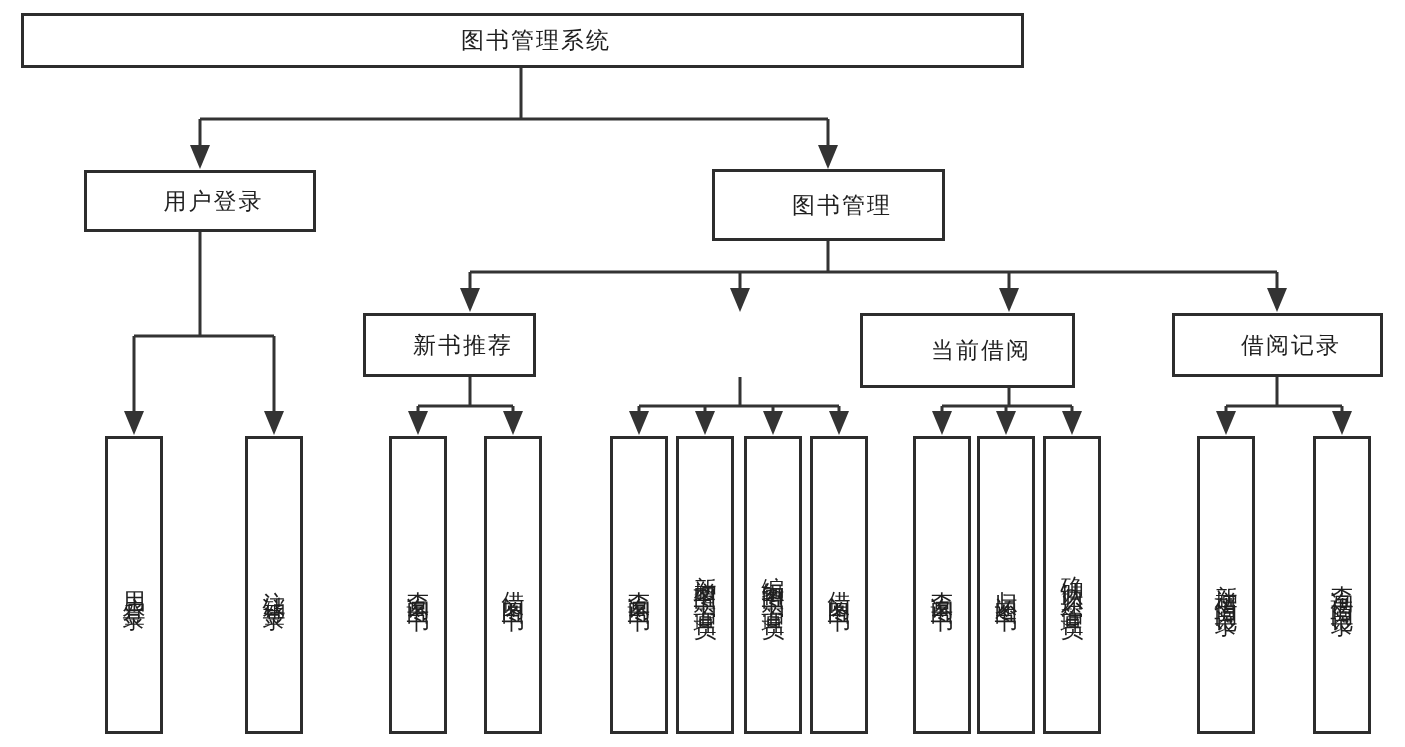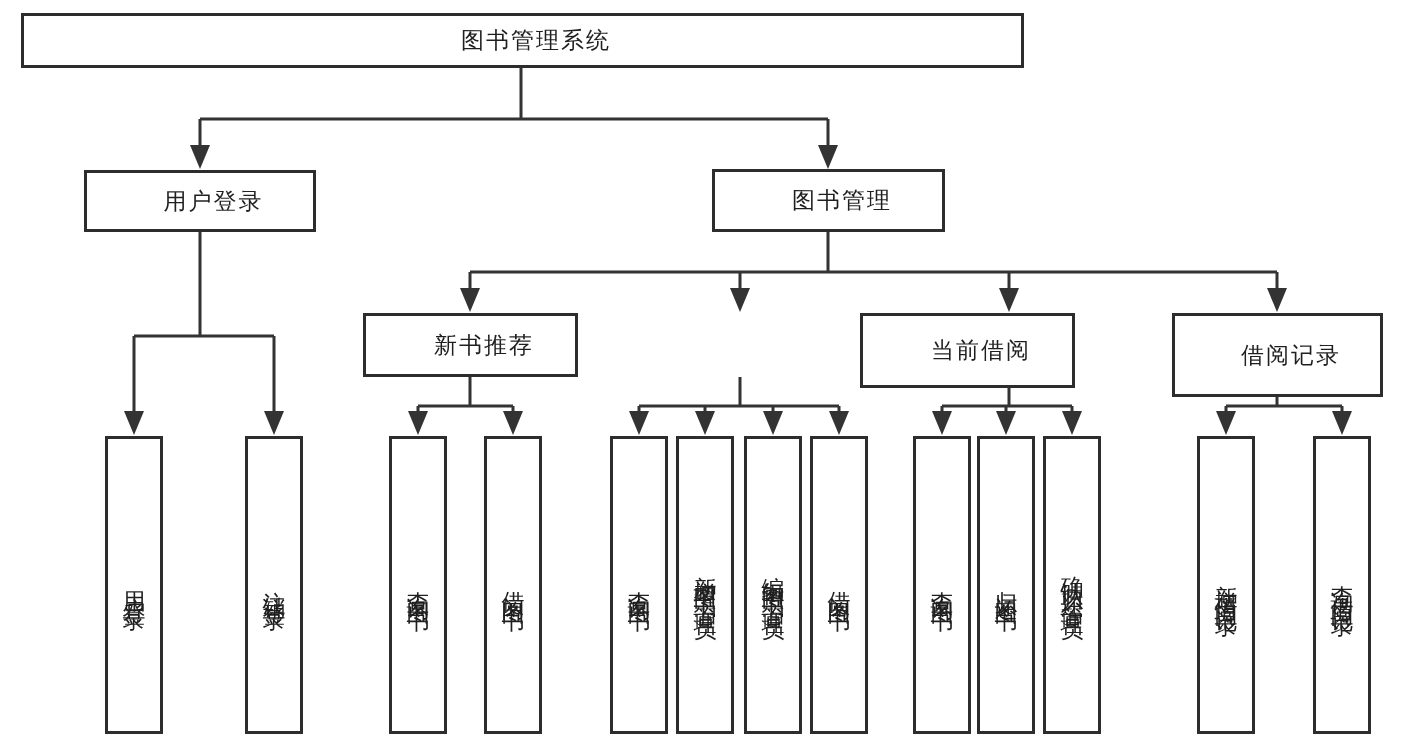--- a/index.html
+++ b/index.html
@@ -91,25 +91,25 @@
     <g>
       <path d="M1277 377 V406 M1226 406 H1342 M1226 406 V413 M1342 406 V413"></path>
       <polygon points="1216,411 1236,411 1226,435"></polygon>
       <polygon points="1332,411 1352,411 1342,435"></polygon>
     </g>
   </svg>
 
   <div class="box h" style="left:21px;top:13px;width:1003px;height:55px">图书管理系统</div>
 
   <div class="box h" style="left:84px;top:170px;width:232px;height:62px">用户登录</div>
-  <div class="box h" style="left:712px;top:169px;width:233px;height:63px">图书管理</div>
+  <div class="box h" style="left:712px;top:169px;width:233px;height:72px">图书管理</div>
 
-  <div class="box h" style="left:363px;top:313px;width:215px;height:64px">新书推荐</div>
+  <div class="box h" style="left:363px;top:313px;width:173px;height:64px">新书推荐</div>
   <div class="box h" style="left:860px;top:313px;width:215px;height:75px">当前借阅</div>
-  <div class="box h" style="left:1172px;top:313px;width:211px;height:84px">借阅记录</div>
+  <div class="box h" style="left:1172px;top:313px;width:211px;height:64px">借阅记录</div>
 
   <div class="box v" style="left:105px;top:436px;width:58px;height:298px">用户登录</div>
   <div class="box v" style="left:245px;top:436px;width:58px;height:298px">注销登录</div>
 
   <div class="box v" style="left:389px;top:436px;width:58px;height:298px">查询图书</div>
   <div class="box v" style="left:484px;top:436px;width:58px;height:298px">借阅图书</div>
 
   <div class="box v" style="left:610px;top:436px;width:58px;height:298px">查询图书</div>
   <div class="box v" style="left:676px;top:436px;width:58px;height:298px">新增图书（管理员）</div>
   <div class="box v" style="left:744px;top:436px;width:58px;height:298px">编辑图书（管理员）</div>

